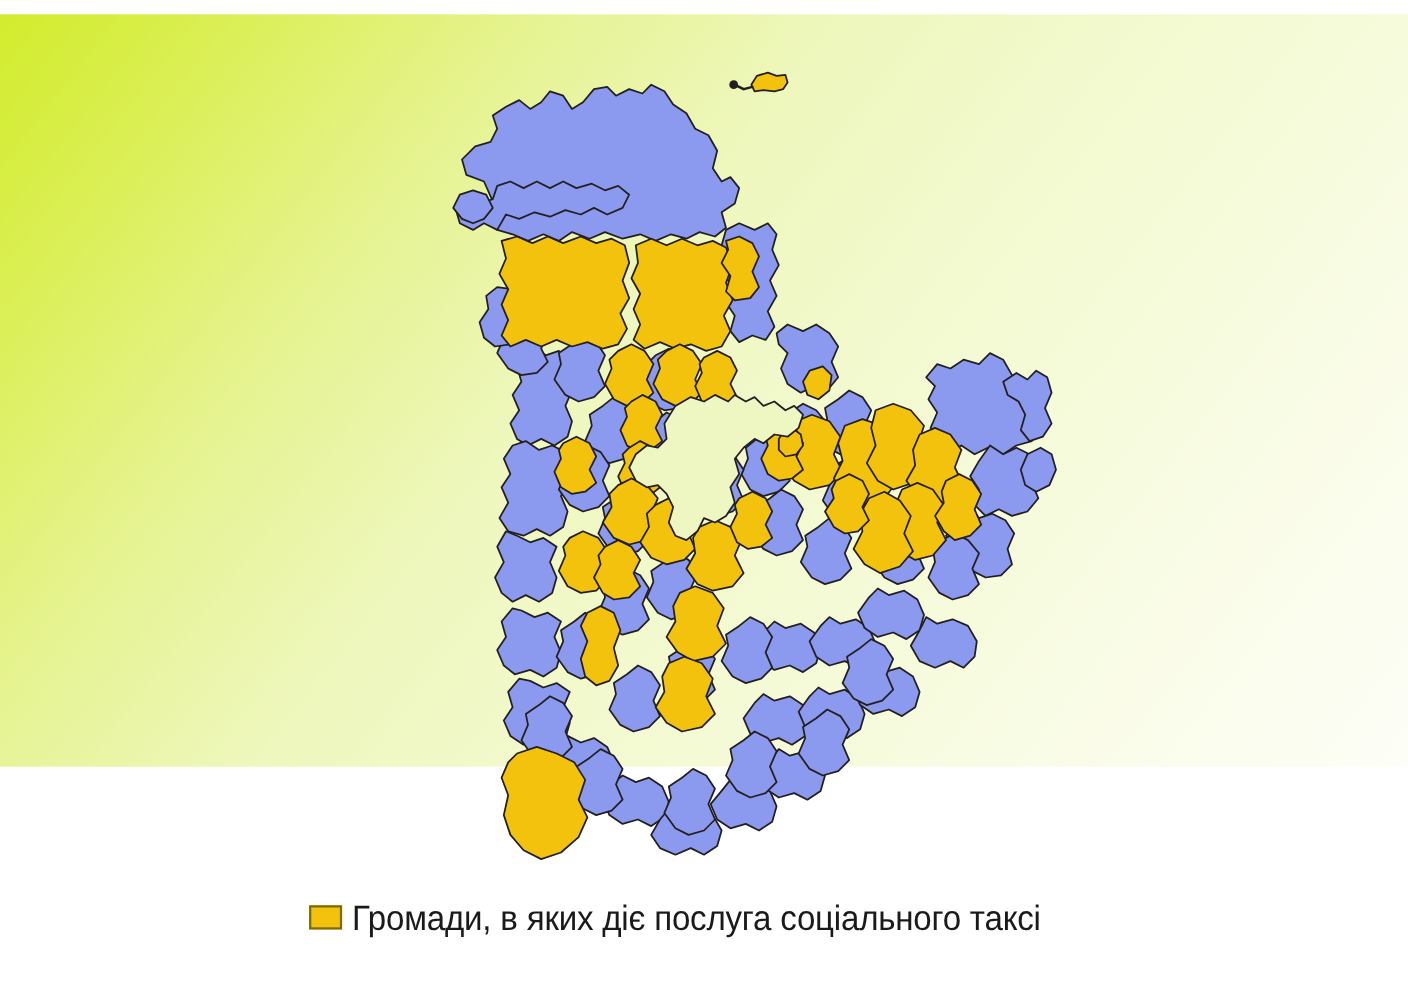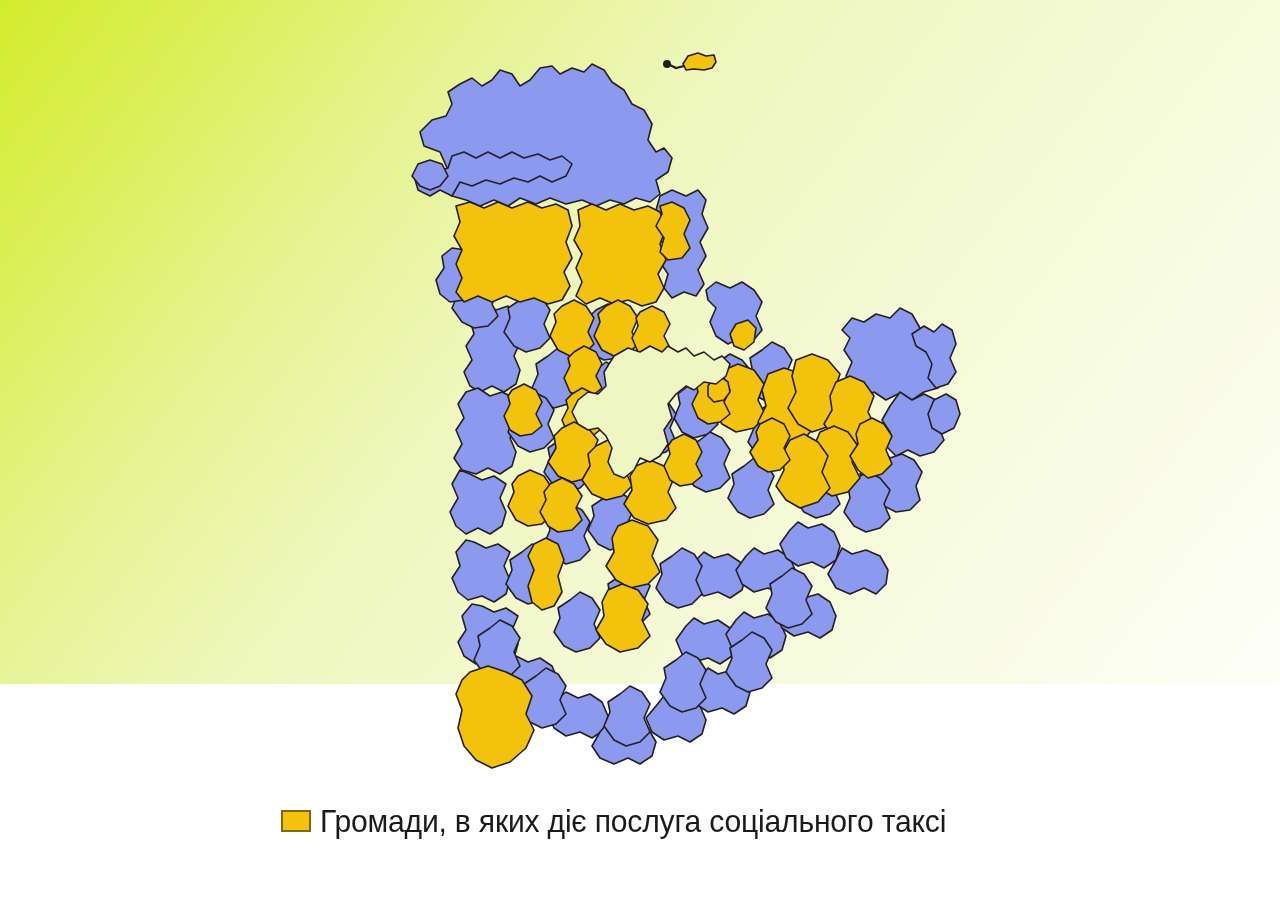--- a/index.html
+++ b/index.html
@@ -19,20 +19,21 @@
     height: 684px;
     background: linear-gradient(128deg,
         #d2ec2c 0%,
         #dbef56 12%,
         #e6f391 27%,
         #eef7bc 42%,
         #f2f9cd 56%,
         #f6fbdb 70%,
         #fafce9 84%,
         #fdfef7 100%);
+    margin-top: 13px;
   }
   #map-layer {
     position: absolute;
     left: 0;
     top: 0;
     width: 1280px;
     height: 905px;
   }
   #map-svg {
     display: block;

